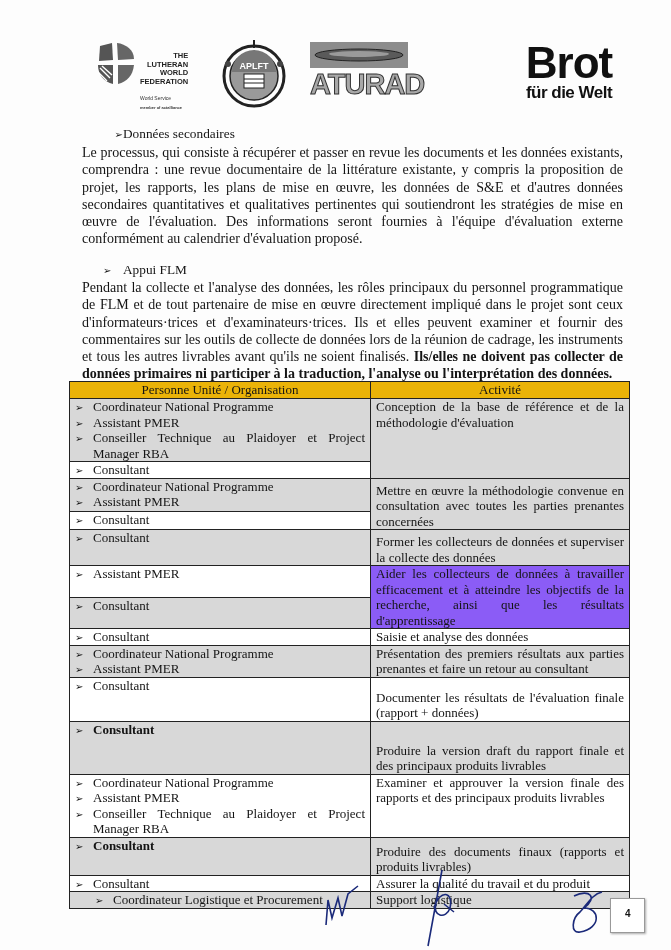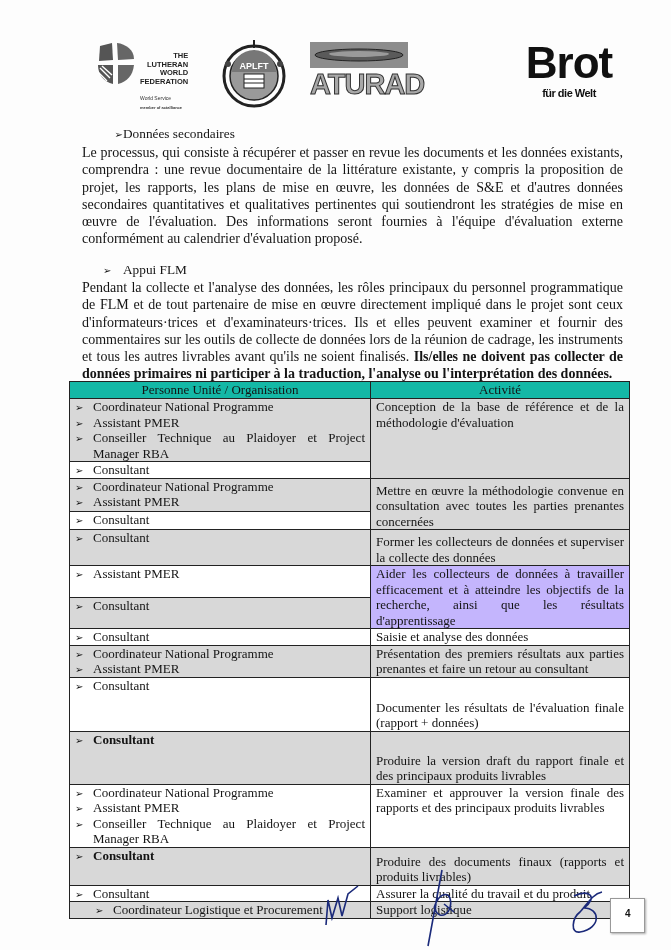--- a/index.html
+++ b/index.html
@@ -18,31 +18,31 @@
   .lwf-act { position: absolute; left: 44px; top: 67px; font-family: "Liberation Sans", sans-serif; font-size: 4px; color: #333; font-weight: bold; }
   .aplft { left: 126px; top: 2px; width: 72px; height: 72px; }
   .aturad { left: 218px; top: 6px; width: 100px; height: 70px; }
   .aturad-band { position: absolute; left: 0; top: 0; width: 98px; height: 26px; background: #8c8c8c; }
   .aturad-txt { position: absolute; left: 0; top: 26px; width: 100px; text-align: center; font-family: "Liberation Sans", sans-serif; font-weight: bold; font-size: 29px; color: #a8a8a8; letter-spacing: -1px; -webkit-text-stroke: 1px #333; }
   .cadh { left: 340px; top: 8px; width: 66px; height: 70px; }
   .cadh-txt { position: absolute; left: 14px; top: 46px; font-family: "Liberation Sans", sans-serif; font-size: 12px; font-weight: bold; color: #111; }
   .cadh-sub { position: absolute; left: 8px; top: 59px; width: 56px; height: 5px; border-top: 1px solid #333; border-bottom: 1px solid #333; }
   .brot { left: 432px; top: 6px; width: 90px; height: 75px; text-align: center; font-family: "Liberation Sans", sans-serif; }
   .brot-1 { font-size: 44px; font-weight: bold; line-height: 42px; color: #111; letter-spacing: -1px; }
-  .brot-2 { font-size: 11px; font-weight: bold; line-height: 18px; color: #111; letter-spacing: -0.5px; }
+  .brot-2 { font-size: 17px; font-weight: bold; line-height: 18px; color: #111; letter-spacing: -0.5px; }
 
   .text { position: absolute; font-size: 14px; line-height: 17.3px; text-align: justify; }
   .bullet-head { position: absolute; font-size: 13.3px; }
   .arrow { display: inline-block; width: 20px; font-family: "DejaVu Sans", sans-serif; font-size: 10px; }
   .b { font-weight: bold; }
 
   
   table.tbl { position: absolute; left: 69px; top: 381px; width: 561px; border-collapse: collapse; font-size: 13px; line-height: 15.5px; }
   .tbl td, .tbl th { border: 1px solid #222; padding: 0 5px; vertical-align: top; }
-  .tbl th { font-weight: normal; text-align: center; background: #14b8a6; height: 16px; line-height: 15px; }
+  .tbl th { font-weight: normal; text-align: center; background: #eab308; height: 16px; line-height: 15px; }
   .tbl .c1 { width: 270px; }
   .tbl .sh { background: #d8d8d8; }
   .tbl .wh { background: #ffffff; }
   .li { padding-left: 30px; position: relative; }
   .li .ar { position: absolute; left: 30px; top: 1px; font-family: "DejaVu Sans", sans-serif; font-size: 10px; }
   .li .lt { display: block; padding-left: 18px; }
   .act { text-align: justify; }
 
   
   .sig { position: absolute; }
@@ -179,21 +179,21 @@
       <td class="act" style="padding-top:4px;">Former les collecteurs de données et superviser la collecte des données</td>
     </tr>
 
     <tr class="wh">
       <td class="c1 li" style="background:#fff; border-bottom:1px solid #222;">
         <div style="position:relative;">
               <span class="ar" style="left:0;">➢</span>
               <span class="lt">Assistant PMER</span>
             </div>
       </td>
-      <td class="act" rowspan="2" style="background:#c4b5fd;margin-left:12px;">Aider les collecteurs de données à travailler efficacement et à atteindre les objectifs de la recherche, ainsi que les résultats d'apprentissage</td>
+      <td class="act" rowspan="2" style="background:#8b5cf6;margin-left:12px;">Aider les collecteurs de données à travailler efficacement et à atteindre les objectifs de la recherche, ainsi que les résultats d'apprentissage</td>
     </tr>
     <tr class="sh">
       <td class="c1 li" style="height:30px;">
         <div style="position:relative;">
               <span class="ar" style="left:0;">➢</span>
               <span class="lt">Consultant</span>
             </div>
       </td>
     </tr>
 
@@ -221,21 +221,21 @@
       <td class="act">Présentation des premiers résultats aux parties prenantes et faire un retour au consultant</td>
     </tr>
 
     <tr class="wh">
       <td class="c1 li">
         <div style="position:relative;">
               <span class="ar" style="left:0;">➢</span>
               <span class="lt">Consultant</span>
             </div>
       </td>
-      <td class="act" style="padding-top:22px;">Documenter les résultats de l'évaluation finale (rapport + données)</td>
+      <td class="act" style="padding-top:12px;">Documenter les résultats de l'évaluation finale (rapport + données)</td>
     </tr>
 
     <tr class="sh">
       <td class="c1 li">
         <div style="position:relative;">
               <span class="ar" style="left:0;">➢</span>
               <span class="lt b">Consultant</span>
             </div>
       </td>
       <td class="act" style="padding-top:21px;">Produire la version draft du rapport finale et des principaux produits livrables</td>

